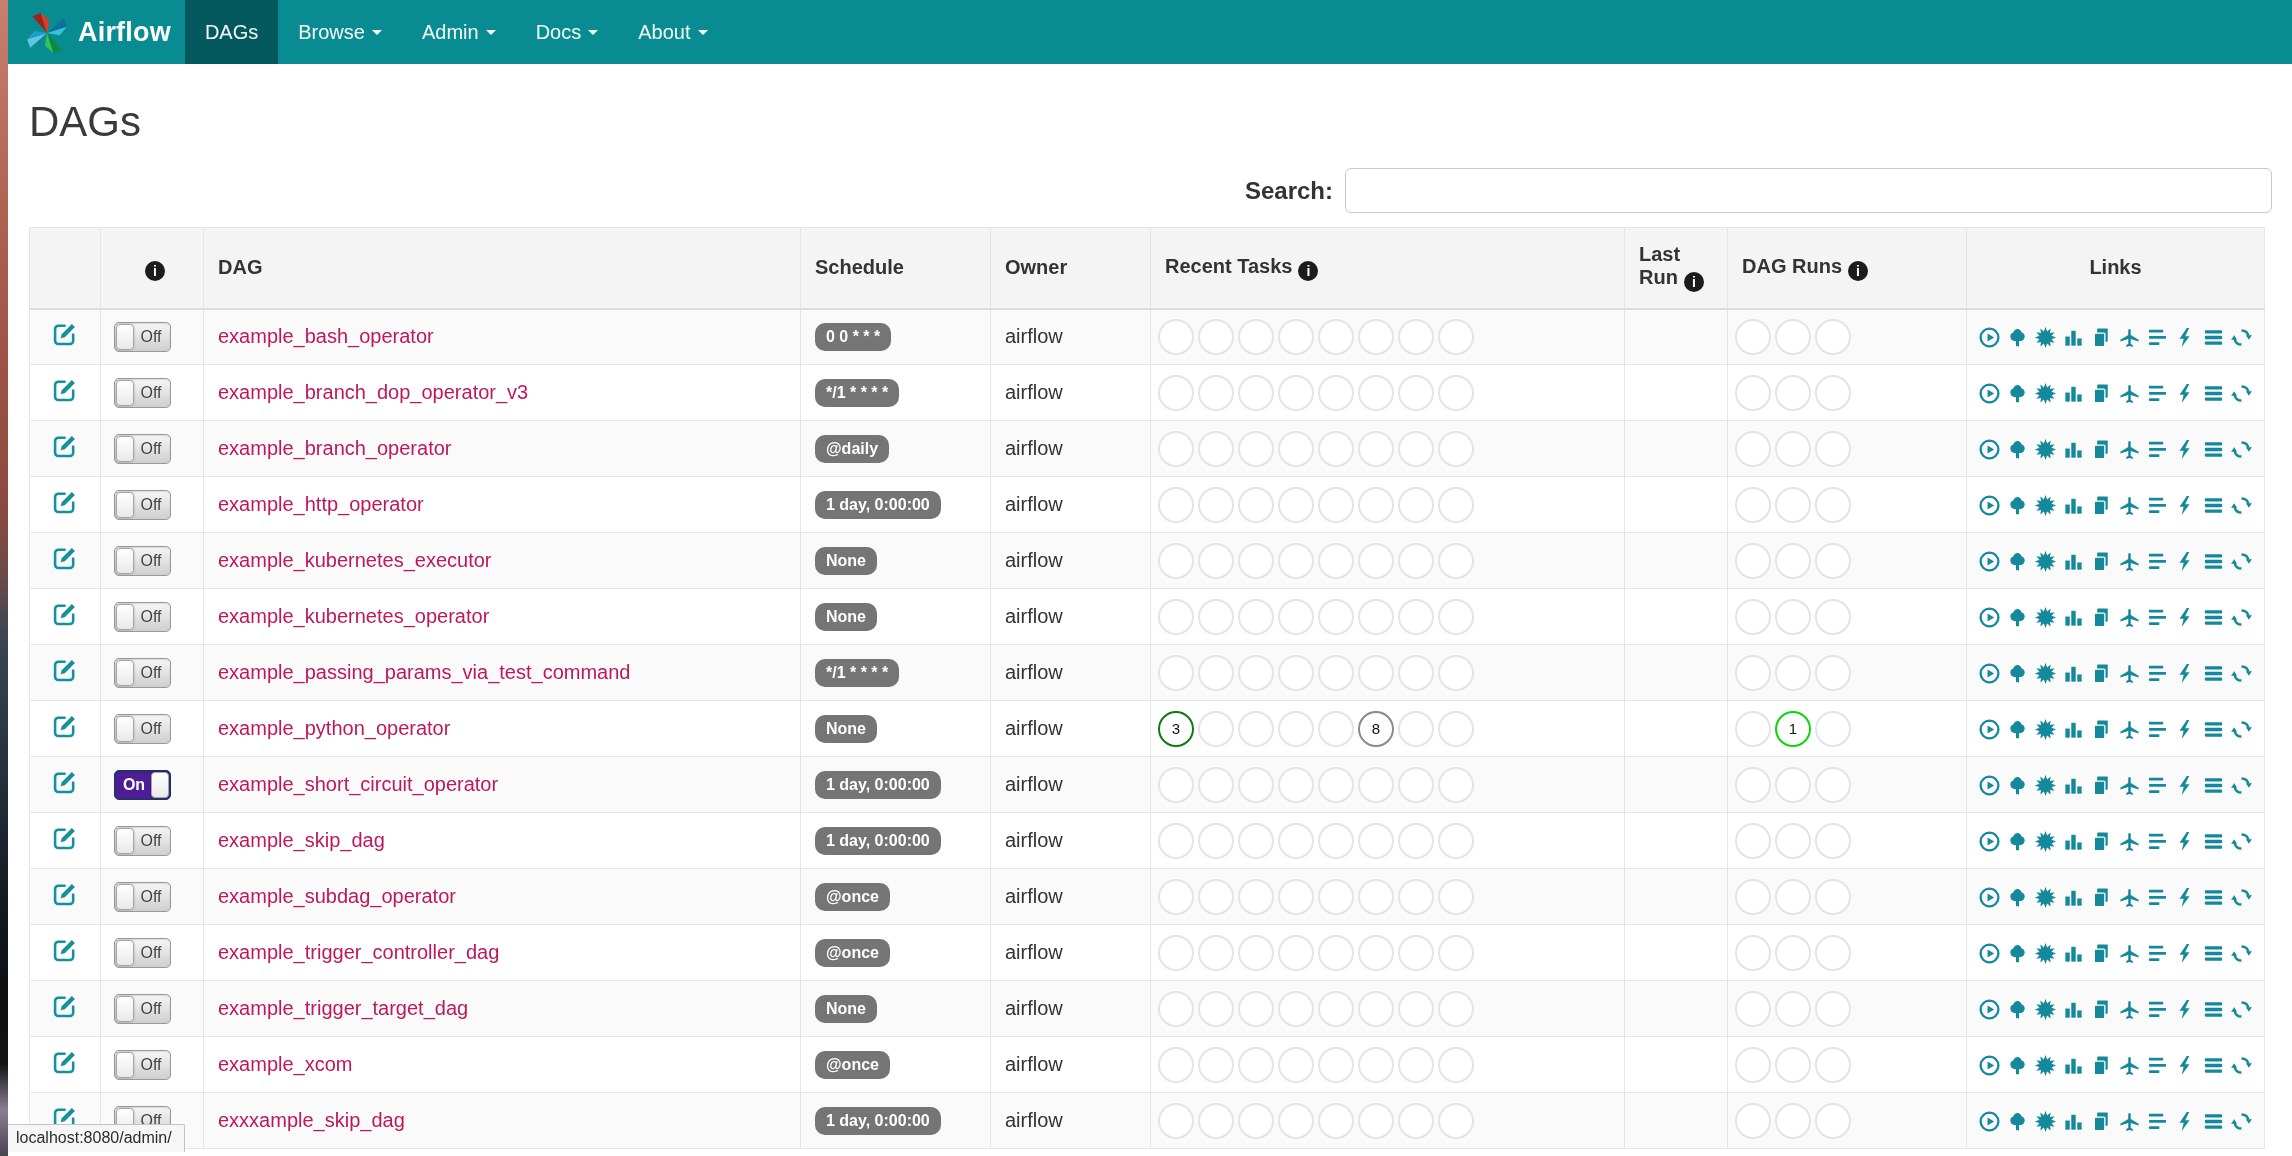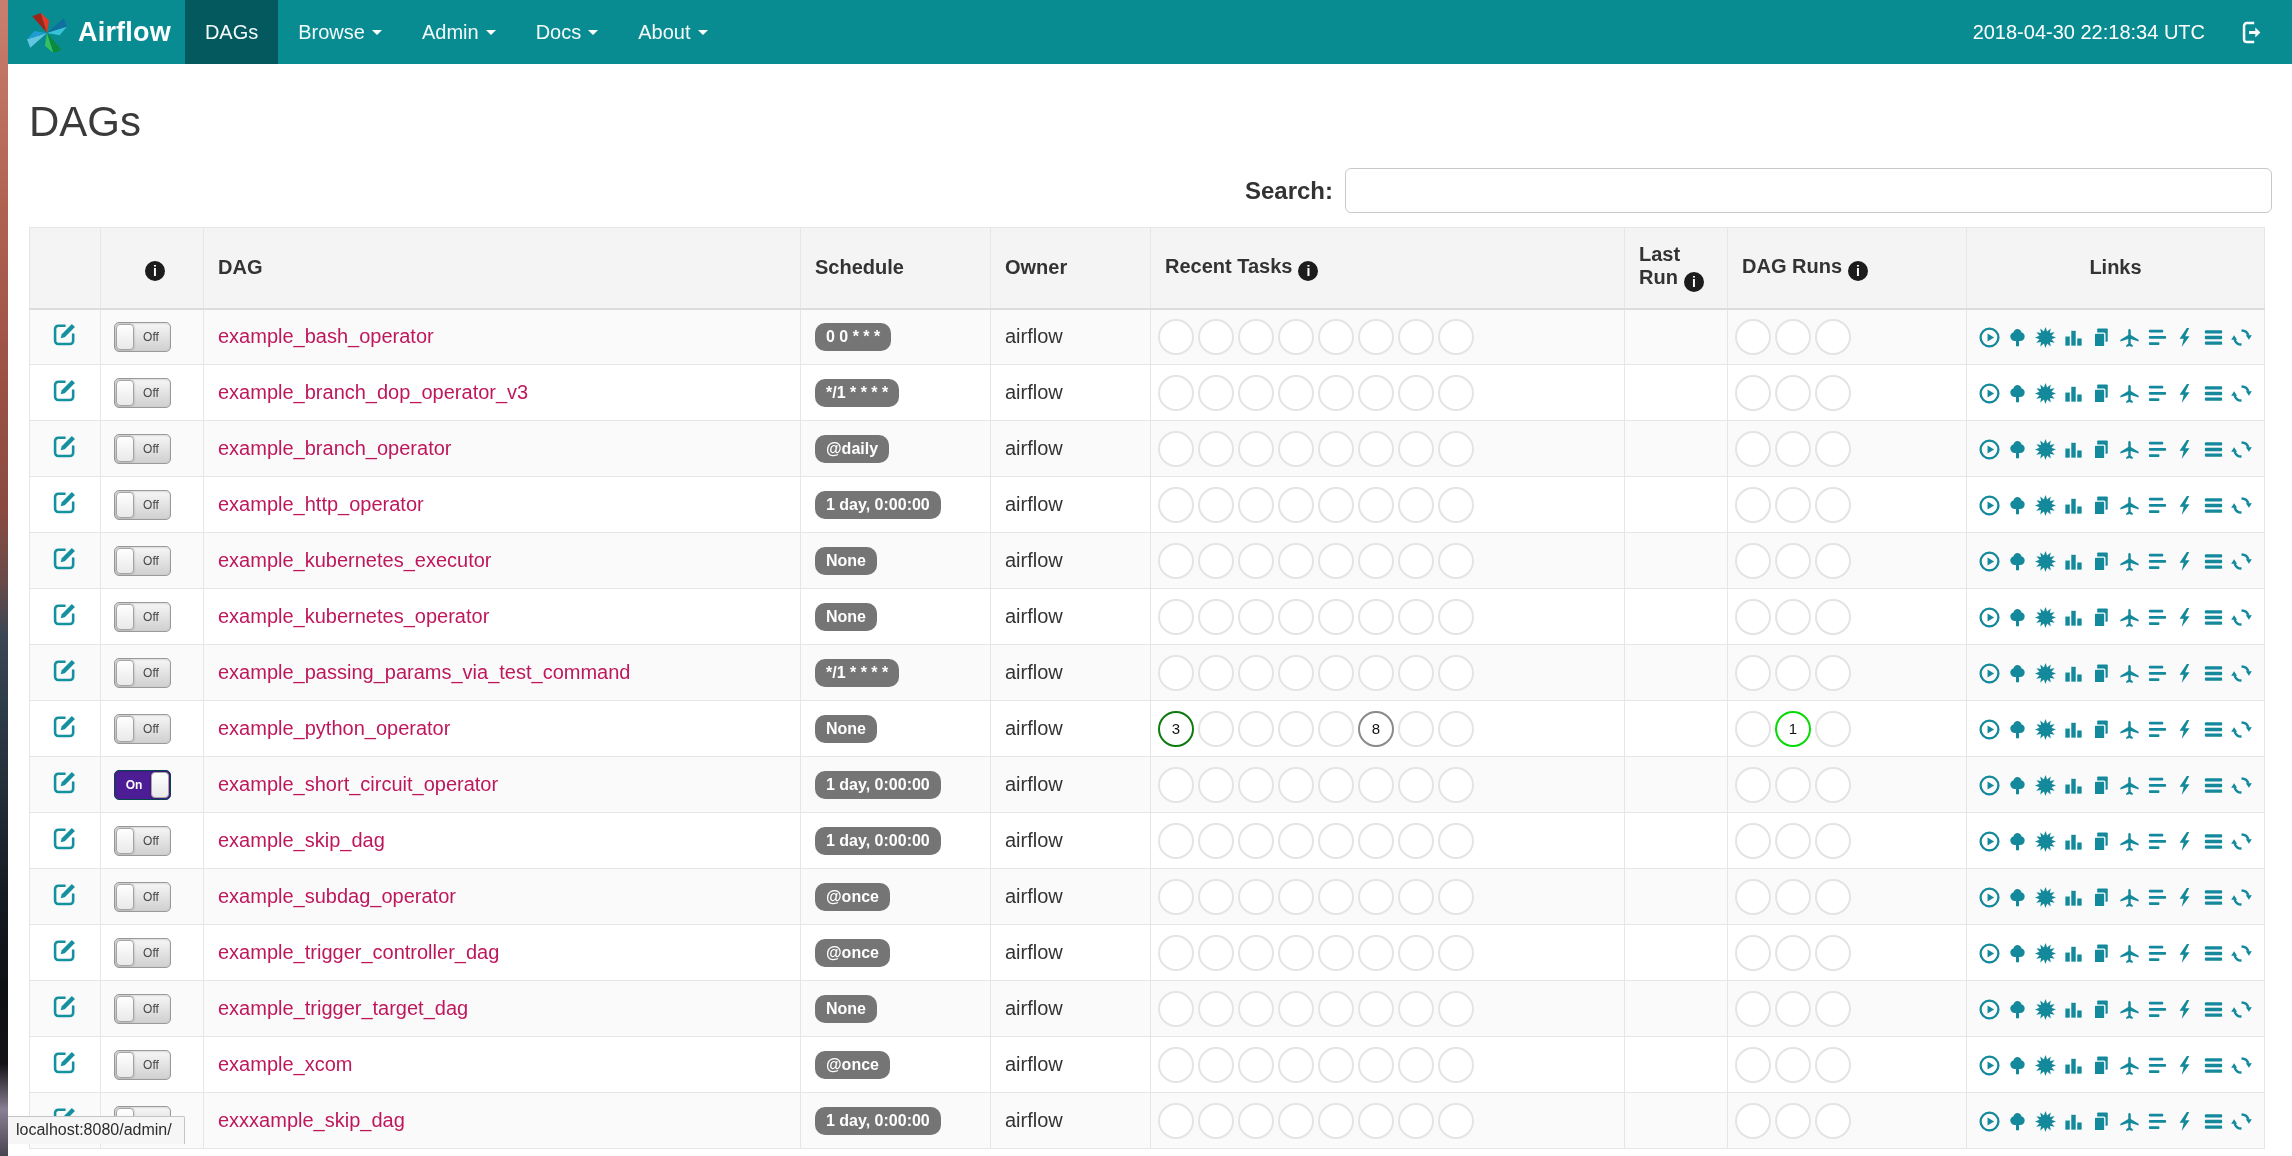--- a/index.html
+++ b/index.html
@@ -53,27 +53,27 @@
   .c-links{text-align:center;white-space:nowrap}
   .link-icon{display:inline-block;color:#13899b;margin:0 2.5px;cursor:pointer;vertical-align:middle}
   .link-icon svg{width:23px;height:23px;display:block}
 
   
   .info-i{display:inline-block;width:20px;height:20px;border-radius:50%;background:#1c1c1c;color:#fff;font-size:14px;font-weight:700;text-align:center;line-height:20px;margin-left:6px;vertical-align:-3px;font-style:normal}
 
   
   .toggle{position:relative;display:inline-flex;align-items:center;width:57px;height:30px;border:1px solid #9a9a9a;border-radius:5px;background:linear-gradient(#f7f7f7,#cfcfcf);cursor:pointer;box-shadow:inset 0 1px 2px rgba(0,0,0,.12)}
   .knob{position:absolute;left:1px;top:1px;width:18px;height:26px;border:1px solid #a5a5a5;border-radius:4px;background:linear-gradient(#fff,#e9e9e9);box-shadow:0 0 2px rgba(0,0,0,.3)}
-  .tlabel{width:100%;text-align:center;padding-left:17px;font-size:12px;color:#454545}
+  .tlabel{width:100%;text-align:center;padding-left:17px;font-size:16px;color:#454545}
   .toggle.on{background:#4c1d95;border-color:#06454b}
   .toggle.on .knob{left:auto;right:1px}
   .toggle.on .tlabel{color:#fff;font-weight:700;padding-left:0;padding-right:17px}
 
   
-  .status-tip{position:fixed;left:8px;bottom:12px;background:#f6f6f6;border:1px solid #c4c4c4;border-left:none;border-bottom:none;padding:4px 12px 5px 8px;font-size:16px;color:#2c2c2c;z-index:60;border-top-right-radius:2px}
+  .status-tip{position:fixed;left:8px;bottom:4px;background:#f6f6f6;border:1px solid #c4c4c4;border-left:none;border-bottom:none;padding:4px 12px 5px 8px;font-size:16px;color:#2c2c2c;z-index:60;border-top-right-radius:2px}
 </style>
 </head>
 <body>
 
 <div class="wall"></div>
 
 <div class="window">
 
   <nav class="navbar">
     <div class="brand">
@@ -118,29 +118,20 @@
   <li class="nav-item">
           <span class="nav-label">Docs</span>
           <span class="caret"></span>
         </li>
 
   <li class="nav-item">
           <span class="nav-label">About</span>
           <span class="caret"></span>
         </li>
 </ul>
-    <div class="nav-right">
-      <span class="clock">2018-04-30 22:18:34 UTC</span>
-      <span class="logout">
-        <svg viewBox="0 0 24 24" width="27" height="27">
-          <path fill="none" stroke="currentColor" stroke-width="2.2" d="M13.5 3.5H7A2.5 2.5 0 0 0 4.5 6v12A2.5 2.5 0 0 0 7 20.5h6.5"></path>
-          <path fill="currentColor" d="M14.5 7.5 19 12l-4.5 4.5v-3.2H9v-2.6h5.5z"></path>
-        </svg>
-      </span>
-    </div>
   </nav>
 
   <h2 class="page-title">DAGs</h2>
 
   <div class="search-row">
     <label class="search-label">Search:</label>
     <input class="search-input" type="text" value="" style="">
   </div>
 
   <table>

